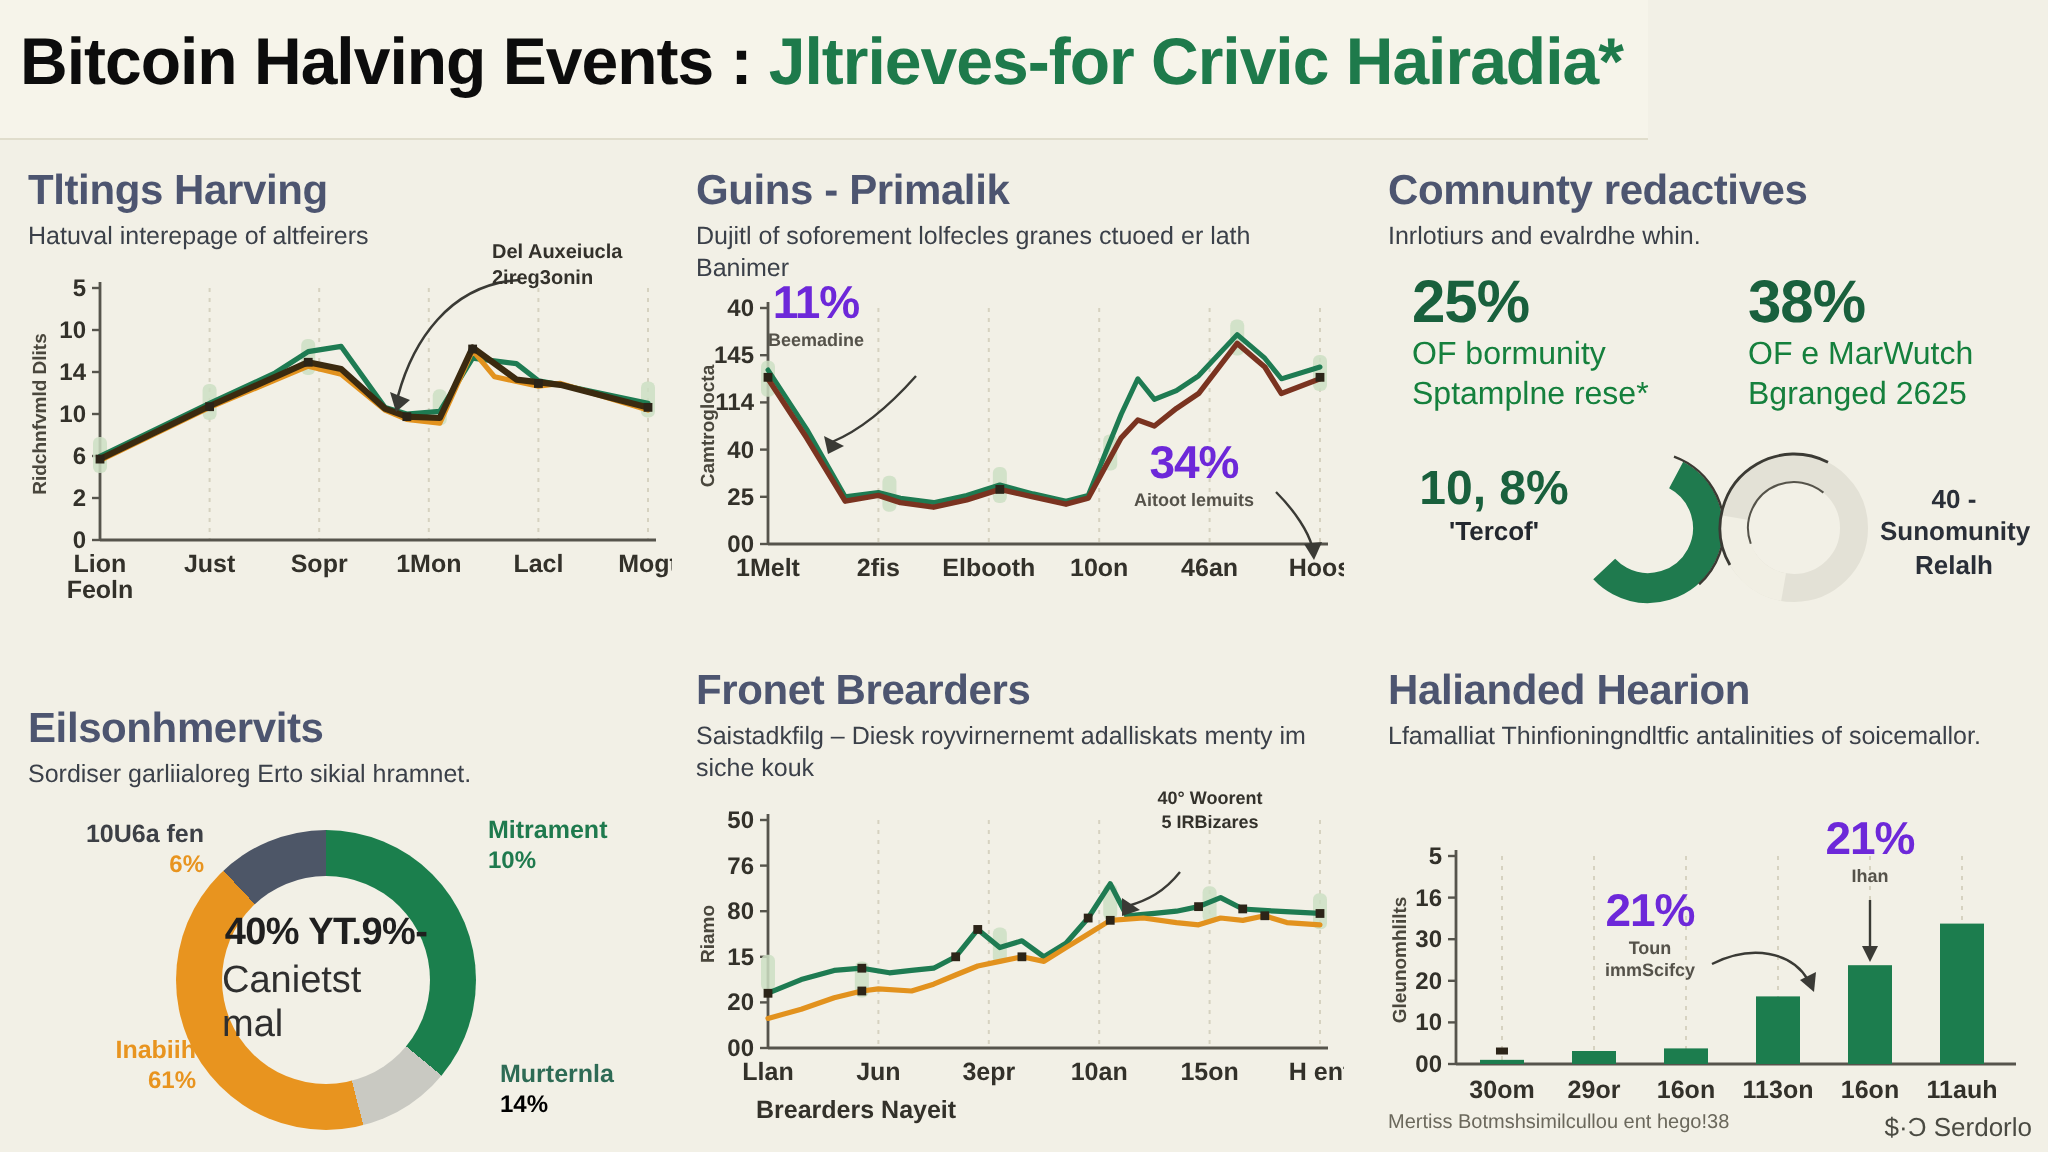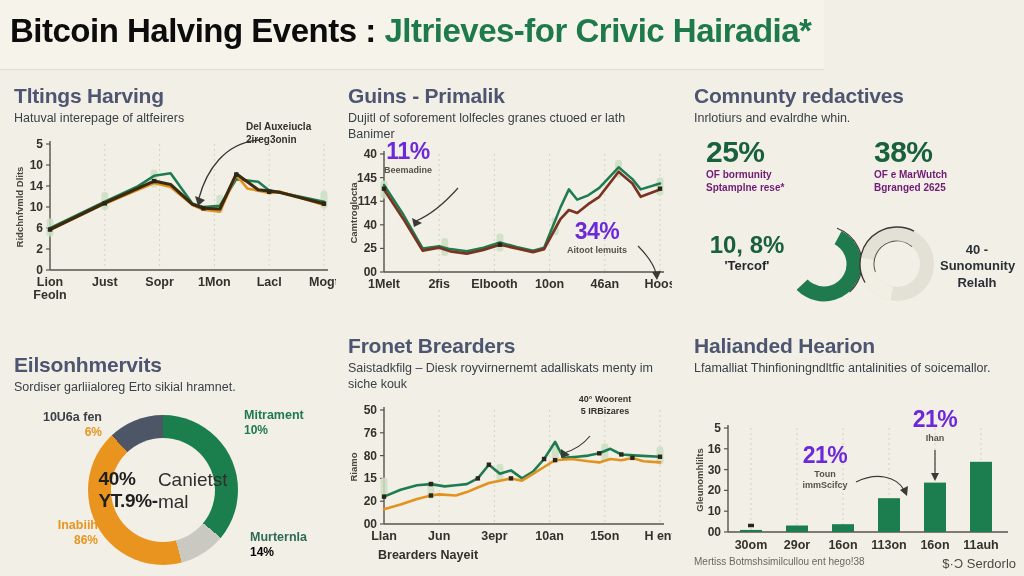--- a/index.html
+++ b/index.html
@@ -40,32 +40,32 @@
   .anno { position:absolute; text-align:center; z-index:5; }
   .anno .pct { font-size:23px; font-weight:800; color:#6d28d9; letter-spacing:-0.5px; line-height:1; }
   .anno .lab { font-size:9px; font-weight:600; color:#55524a; line-height:1.2; margin-top:2px; }
   .anno-note { position:absolute; font-size:10px; font-weight:700; color:#33312b;
                line-height:1.3; text-align:left; z-index:5; }
   .anno-arrow { position:absolute; z-index:4; }
 
   
   .stat { position:absolute; width:165px; }
   .stat .val { font-size:30px; font-weight:800; color:#19603d; letter-spacing:-0.5px; line-height:1.05; }
-  .stat .l1, .stat .l2 { font-size:10px; font-weight:700; color:#701a75; line-height:1.3; }
+  .stat .l1, .stat .l2 { font-size:16px; font-weight:400; color:#15803d; line-height:1.3; }
   #stat1 { left:12px; top:52px; } #stat2 { left:180px; top:52px; }
   .gauge-val { position:absolute; left:4px; top:148px; width:98px; text-align:center; }
   .gauge-val .val { font-size:24px; font-weight:800; color:#19603d; line-height:1.1; }
   .gauge-val .lab { font-size:13px; font-weight:700; color:#23272e; }
   .gauge2-label { position:absolute; left:246px; top:158px; width:74px;
                   font-size:13px; font-weight:600; color:#2a2f38; line-height:1.25; text-align:center; }
 
   
   .donut { position:absolute; left:74px; top:62px; width:150px; height:150px; border-radius:50%; }
   .hole { position:absolute; inset:23px; background:#f2f0e6; border-radius:50%;
-          display:flex; flex-direction:row; align-items:center; justify-content:center; }
+          display:flex; flex-direction:column; align-items:center; justify-content:center; }
   .hole .c1 { font-size:19px; font-weight:800; color:#1f1f1f; letter-spacing:-0.3px; }
   .hole .c2 { font-size:19px; color:#2f2f2f; margin-top:2px; }
   .dlabel { position:absolute; font-size:12.5px; font-weight:700; line-height:1.3; z-index:5; }
   .dlabel .dv { font-size:12px; font-weight:700; }
   #dl1 { left:14px;  top:56px;  width:74px; text-align:right; color:#3d4046; }
   #dl1 .dv { color:#e8941f; }
   #dl2 { left:230px; top:54px;  width:88px; color:#1f7a4e; }
   #dl2 .dv { color:#1f7a4e; }
   #dl3 { left:236px; top:176px; width:84px; color:#2e6b55; }
   #dl3 .dv { color:#000000; }
@@ -252,21 +252,21 @@
   <div class="dlabel" id="dl2">
     <div>Mitrament</div>
     <div class="dv">10%</div>
   </div>
   <div class="dlabel" id="dl3">
     <div>Murternla</div>
     <div class="dv">14%</div>
   </div>
   <div class="dlabel" id="dl4">
     <div>Inabiih</div>
-    <div class="dv">86%</div>
+    <div class="dv">61%</div>
   </div>
 </section>
 
 <section class="panel" id="p5">
   <h2>Fronet Brearders</h2>
   <p class="sub">Saistadkfilg – Diesk royvirnernemt adalliskats menty im siche kouk</p>
   <div class="chart"><svg width="324" height="150" viewBox="0 0 324 150">
         <line x1="36" y1="8" x2="36" y2="122" stroke="#d6d2c0" stroke-dasharray="2 3" stroke-width="1"></line>
         <line x1="91.2" y1="8" x2="91.2" y2="122" stroke="#d6d2c0" stroke-dasharray="2 3" stroke-width="1"></line>
         <line x1="146.4" y1="8" x2="146.4" y2="122" stroke="#d6d2c0" stroke-dasharray="2 3" stroke-width="1"></line>

